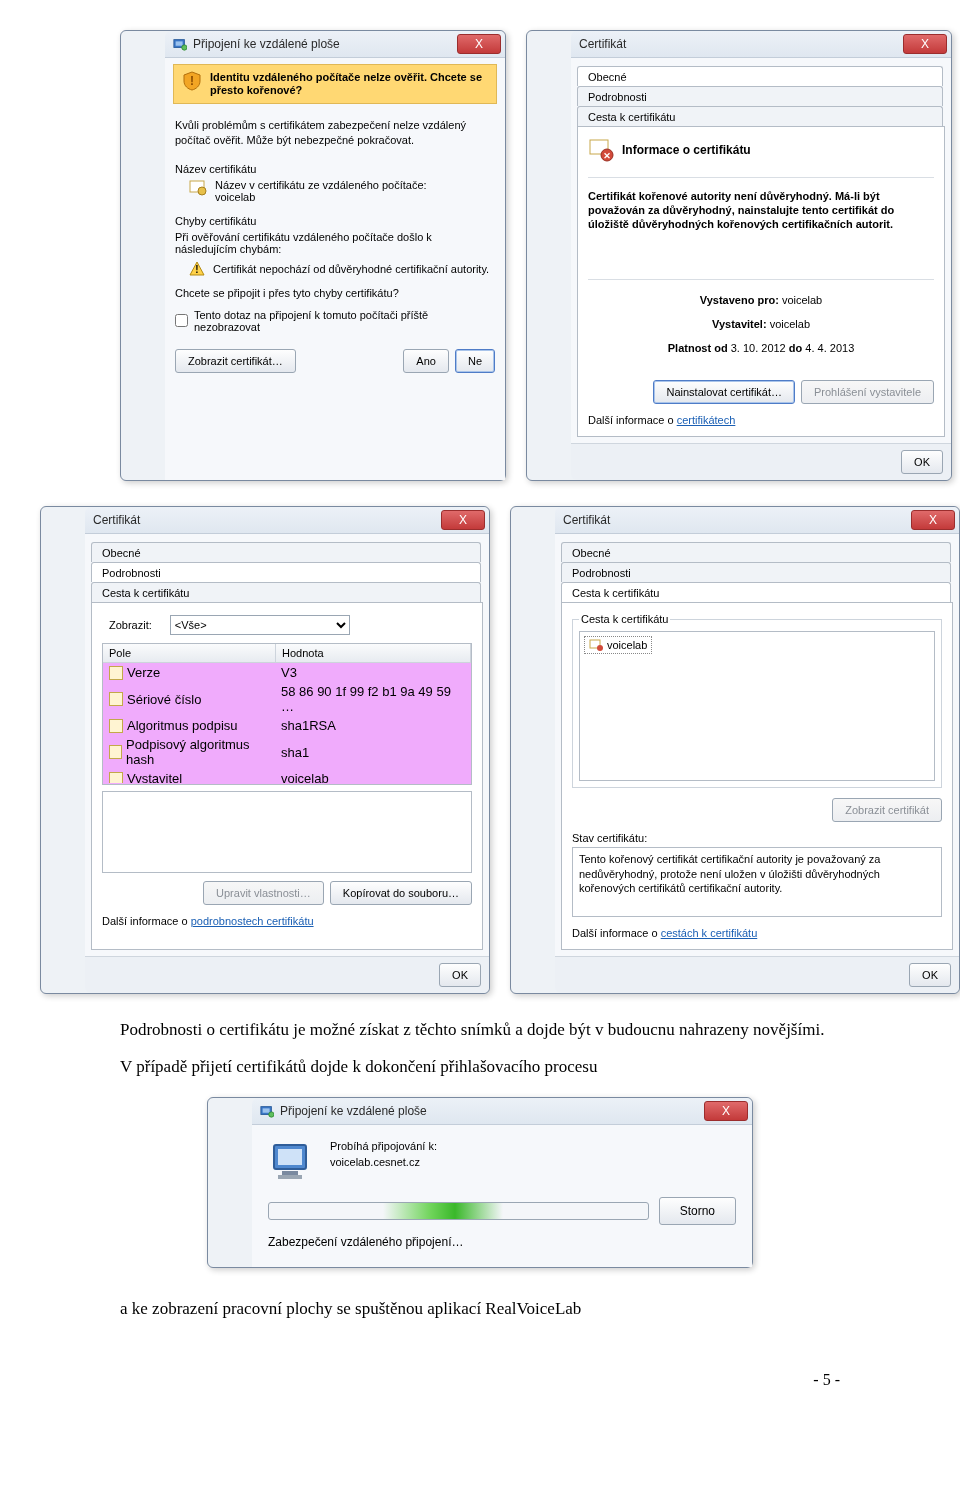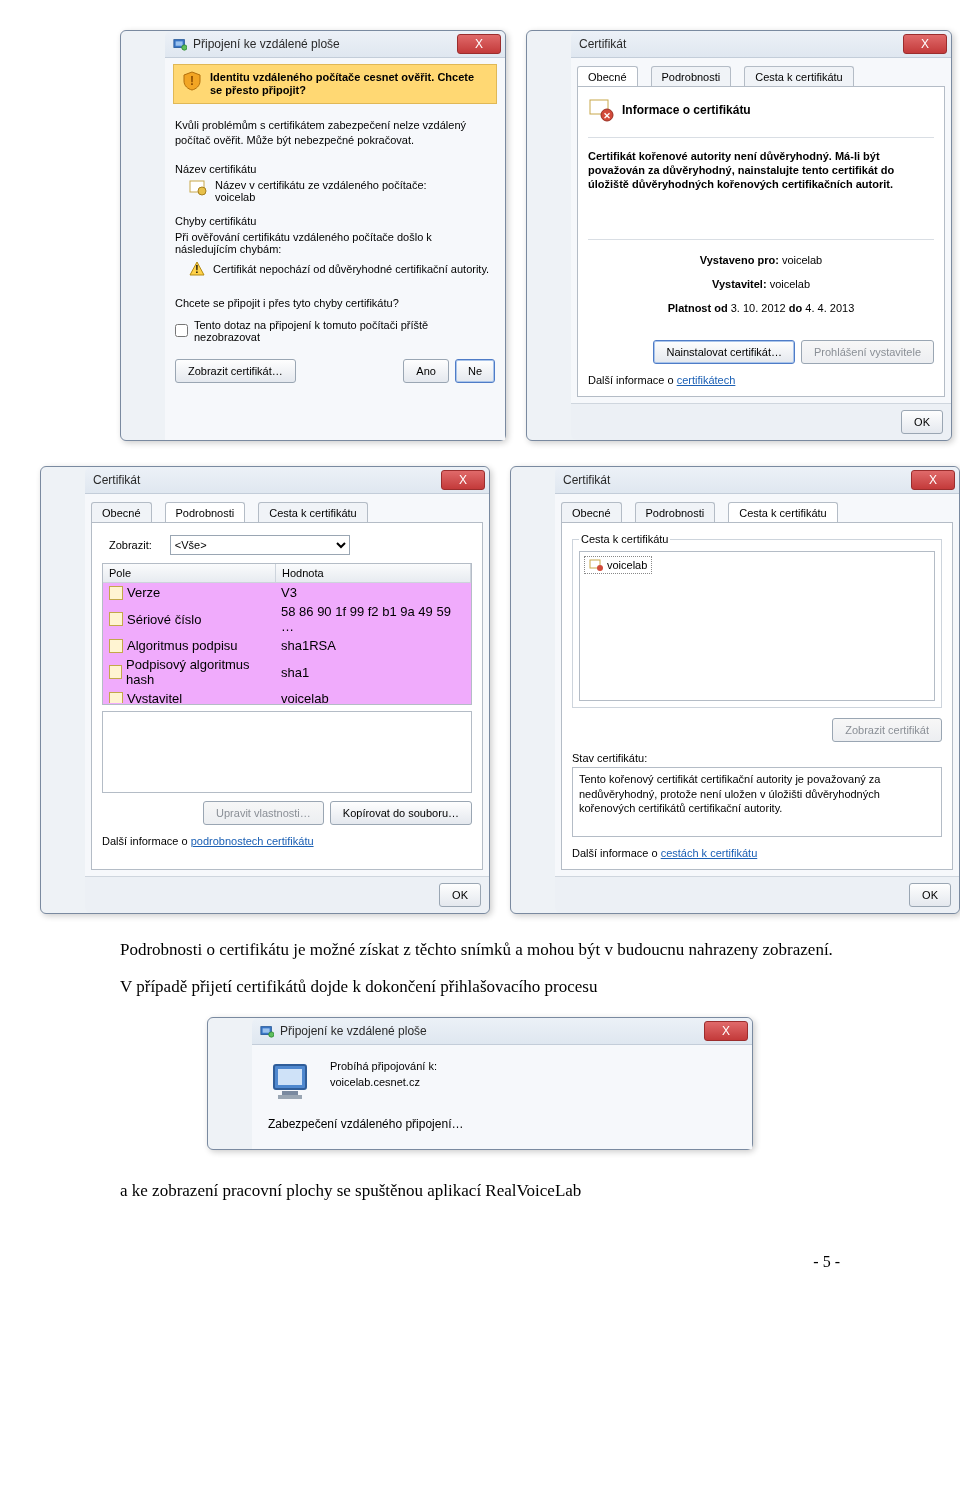--- a/index.html
+++ b/index.html
@@ -140,22 +140,23 @@
   .btn.default {
     border-color:#4f7cc7;
     box-shadow: 0 0 0 1px #a9c4ea inset;
   }
   .spacer { flex: 1; }
 
   
   .cert { width: 380px; }
   .tabs {
     display: flex;
-    gap: 11px;
+    gap: 0;
     margin: 4px 2px 0 2px;
+    flex-direction: column;
   }
   .tab {
     border: 1px solid #b4bcc6;
     border-bottom: none;
     background: #f0f3f7;
     padding: 4px 10px 3px 10px;
     font-size: 11px;
     border-radius: 3px 3px 0 0;
     margin-right: 2px;
     cursor:pointer;
@@ -376,21 +377,21 @@
         </div>
       </div>
       <div class="dlg-body">
         <div class="warnbar">
           <span class="shield">
             <svg viewBox="0 0 20 20">
                 <path d="M10 1 L18 4 V10 C18 15 14 18 10 19 C6 18 2 15 2 10 V4 Z" fill="#f2a524" stroke="#b36f0a"></path>
                 <text x="10" y="14" text-anchor="middle" font-size="12" fill="#8a4b00" font-weight="bold">!</text>
               </svg>
           </span>
-          <div class="msg">Identitu vzdáleného počítače cesnet ověřit. Chcete se přesto připojit?</div>
+          <div class="msg">Identitu vzdáleného počítače nelze ověřit. Chcete se přesto kořenové?</div>
         </div>
         <div class="para">Kvůli problémům s certifikátem zabezpečení nelze vzdálený počítač ověřit. Může být nebezpečné pokračovat.</div>
 
         <div class="sect">
           <div class="lbl">Název certifikátu</div>
           <div class="indent">
             <span class="smallic">
               <svg viewBox="0 0 18 18">
                   <rect x="1" y="2" width="14" height="11" fill="#fff" stroke="#c8a74a"></rect>
                   <circle cx="13" cy="12" r="4" fill="#e7c04a" stroke="#a6801f"></circle>
@@ -410,21 +411,21 @@
             <span class="tri">
               <svg viewBox="0 0 16 16">
                   <path d="M8 1 L15 14 H1 Z" fill="#ffd24a" stroke="#b38a10"></path>
                   <text x="8" y="12" text-anchor="middle" font-size="10" font-weight="bold">!</text>
                 </svg>
             </span>
             <span>Certifikát nepochází od důvěryhodné certifikační autority.</span>
           </div>
         </div>
 
-        <div style="margin-top:10px">Chcete se připojit i přes tyto chyby certifikátu?</div>
+        <div style="">Chcete se připojit i přes tyto chyby certifikátu?</div>
 
         <div class="check-row">
           <input type="checkbox" style="">
           <span>Tento dotaz na připojení k tomuto počítači příště nezobrazovat</span>
         </div>
 
         <div class="btnrow">
           <span class="btn">Zobrazit certifikát…</span>
           <span class="spacer"></span>
           <span class="btn">Ano</span>
@@ -623,21 +624,21 @@
             <span>Další informace o </span><a>cestách k certifikátu</a>
           </div>
         </div>
       </div>
       <div class="okbar">
         <span class="btn">OK</span>
       </div>
     </div>
   </div>
 
-  <p class="doc-text">Podrobnosti o certifikátu je možné získat z těchto snímků a mohou být v budoucnu nahrazeny zobrazení.</p>
+  <p class="doc-text">Podrobnosti o certifikátu je možné získat z těchto snímků a dojde být v budoucnu nahrazeny novějšími.</p>
   <p class="doc-text" style="margin-top:-4px">V případě přijetí certifikátů dojde k dokončení přihlašovacího procesu</p>
 
   <div class="conn-wrap">
     <div class="dialog conn">
       <div class="titlebar">
         <div class="title">
           <span class="ic">
             <svg viewBox="0 0 16 16">
                 <rect x="1" y="3" width="12" height="9" fill="#3a76c6" stroke="#285a9a"></rect>
                 <rect x="3" y="5" width="8" height="5" fill="#9bc2ee"></rect>
@@ -658,20 +659,26 @@
                 <rect x="10" y="10" width="24" height="16" fill="#cfe2f8"></rect>
                 <rect x="14" y="32" width="16" height="4" fill="#7a8aa0"></rect>
                 <rect x="10" y="36" width="24" height="4" fill="#9aa6b3"></rect>
               </svg>
           </span>
           <div class="ptxt">
             <div>Probíhá připojování k:</div>
             <div>voicelab.cesnet.cz</div>
           </div>
         </div>
+        <div class="btnrow">
+          <div class="progress">
+              <div class="glow"></div>
+            </div>
+          <span class="btn" style="height:26px;padding:0 20px;font-size:12px">Storno</span>
+        </div>
         <div style="font-size:12px">Zabezpečení vzdáleného připojení…</div>
       </div>
     </div>
   </div>
 
   <p class="doc-text" style="margin-top:30px">a ke zobrazení pracovní plochy se spuštěnou aplikací RealVoiceLab</p>
 
   <div class="page-num">- 5 -</div>
 </div>
 

